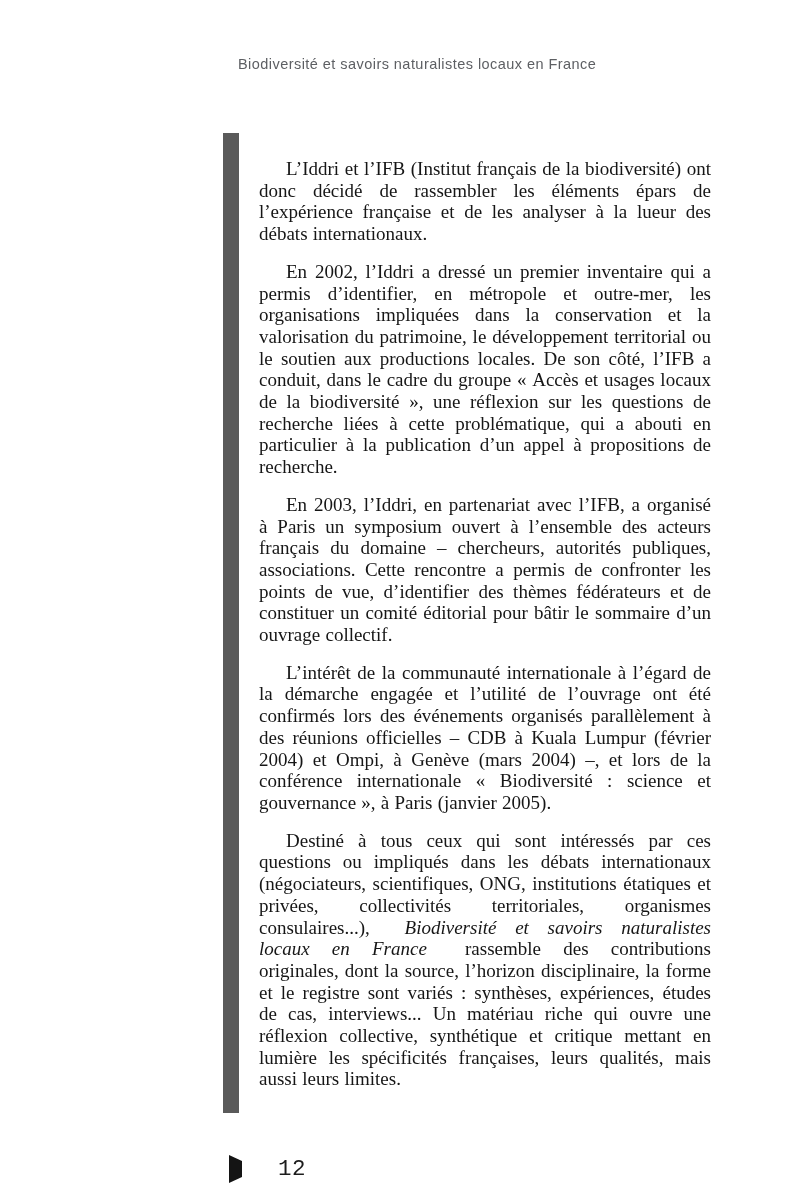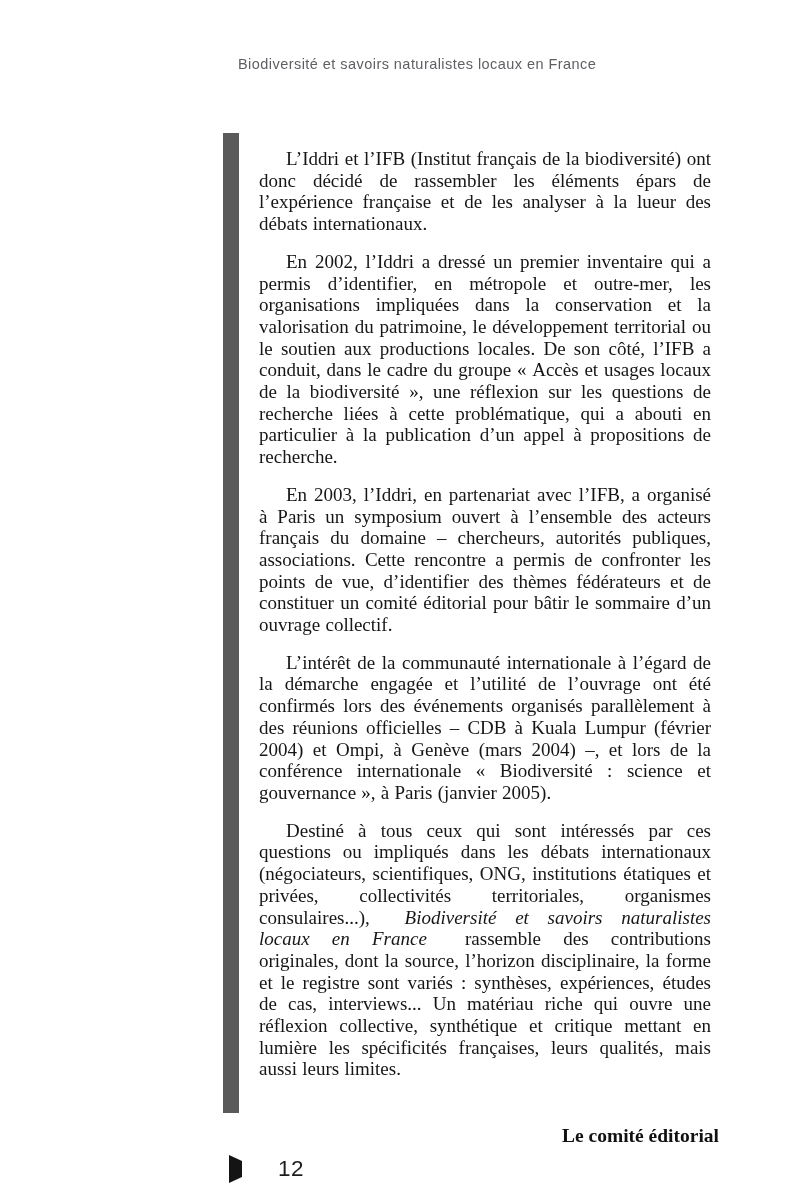--- a/index.html
+++ b/index.html
@@ -31,21 +31,21 @@
     position: absolute;
     left: 215px;
     top: 125px;
     width: 1px;
     height: 980px;
     background: #5a5a5a;
   }
   .page-body {
     position: absolute;
     left: 227px;
-    top: 116px;
+    top: 126px;
     width: 500px;
   }
   .page-body p {
     font-size: 19px;
     line-height: 21.7px;
     text-align: justify;
     text-indent: 19px;
     color: #161616;
     word-spacing: 0.5px;
   }
@@ -69,21 +69,21 @@
   }
   .page-marker-icon {
     width: 0;
     height: 0;
     border-left: 13px solid #141414;
     border-top: 6.5px solid transparent;
     border-bottom: 6.5px solid transparent;
     display: inline-block;
   }
   .page-number {
-    font-family: Liberation Sans, sans-serif;
+    font-family: Liberation Mono, monospace;
     font-size: 22.5px;
     color: #1c1c1c;
     margin-left: 12px;
     letter-spacing: 0.5px;
   }
 </style>
 </head>
 <body>
 
 <div class="page">
@@ -93,21 +93,20 @@
   <div class="margin-rule"></div>
 
   <div class="page-body">
     <div id="paragraphs">
         <p><span>L’Iddri et l’IFB (Institut français de la biodiversité) ont donc décidé de rassembler les éléments épars de l’expérience française et de les analyser à la lueur des débats internationaux.</span></p>
         <p><span>En 2002, l’Iddri a dressé un premier inventaire qui a permis d’identifier, en métropole et outre-mer, les organisations impliquées dans la conservation et la valorisation du patrimoine, le développement territorial ou le soutien aux productions locales. De son côté, l’IFB a conduit, dans le cadre du groupe «&nbsp;Accès et usages locaux de la biodiversité&nbsp;», une réflexion sur les questions de recherche liées à cette problématique, qui a abouti en particulier à la publication d’un appel à propositions de recherche.</span></p>
         <p><span>En 2003, l’Iddri, en partenariat avec l’IFB, a organisé à Paris un symposium ouvert à l’ensemble des acteurs français du domaine –&nbsp;chercheurs, autorités publiques, associations. Cette rencontre a permis de confronter les points de vue, d’identifier des thèmes fédérateurs et de constituer un comité éditorial pour bâtir le sommaire d’un ouvrage collectif.</span></p>
         <p><span>L’intérêt de la communauté internationale à l’égard de la démarche engagée et l’utilité de l’ouvrage ont été confirmés lors des événements organisés parallèlement à des réunions officielles –&nbsp;CDB à Kuala Lumpur (février 2004) et Ompi, à Genève (mars 2004) –, et lors de la conférence internationale «&nbsp;Biodiversité&nbsp;: science et gouvernance&nbsp;», à Paris (janvier 2005).</span></p>
         <p><span>Destiné à tous ceux qui sont intéressés par ces questions ou impliqués dans les débats internationaux (négociateurs, scientifiques, ONG, institutions étatiques et privées, collectivités territoriales, organismes consulaires...), </span><em>Biodiversité et savoirs naturalistes locaux en France</em><span> rassemble des contributions originales, dont la source, l’horizon disciplinaire, la forme et le registre sont variés&nbsp;: synthèses, expériences, études de cas, interviews... Un matériau riche qui ouvre une réflexion collective, synthétique et critique mettant en lumière les spécificités françaises, leurs qualités, mais aussi leurs limites.</span></p>
       </div>
-    <div class="signature">Le comité éditorial</div>
   </div>
 
   <div class="page-footer">
     <span class="page-marker-icon"></span>
     <span class="page-number">12</span>
   </div>
 
 </div>
 
 </body></html>

